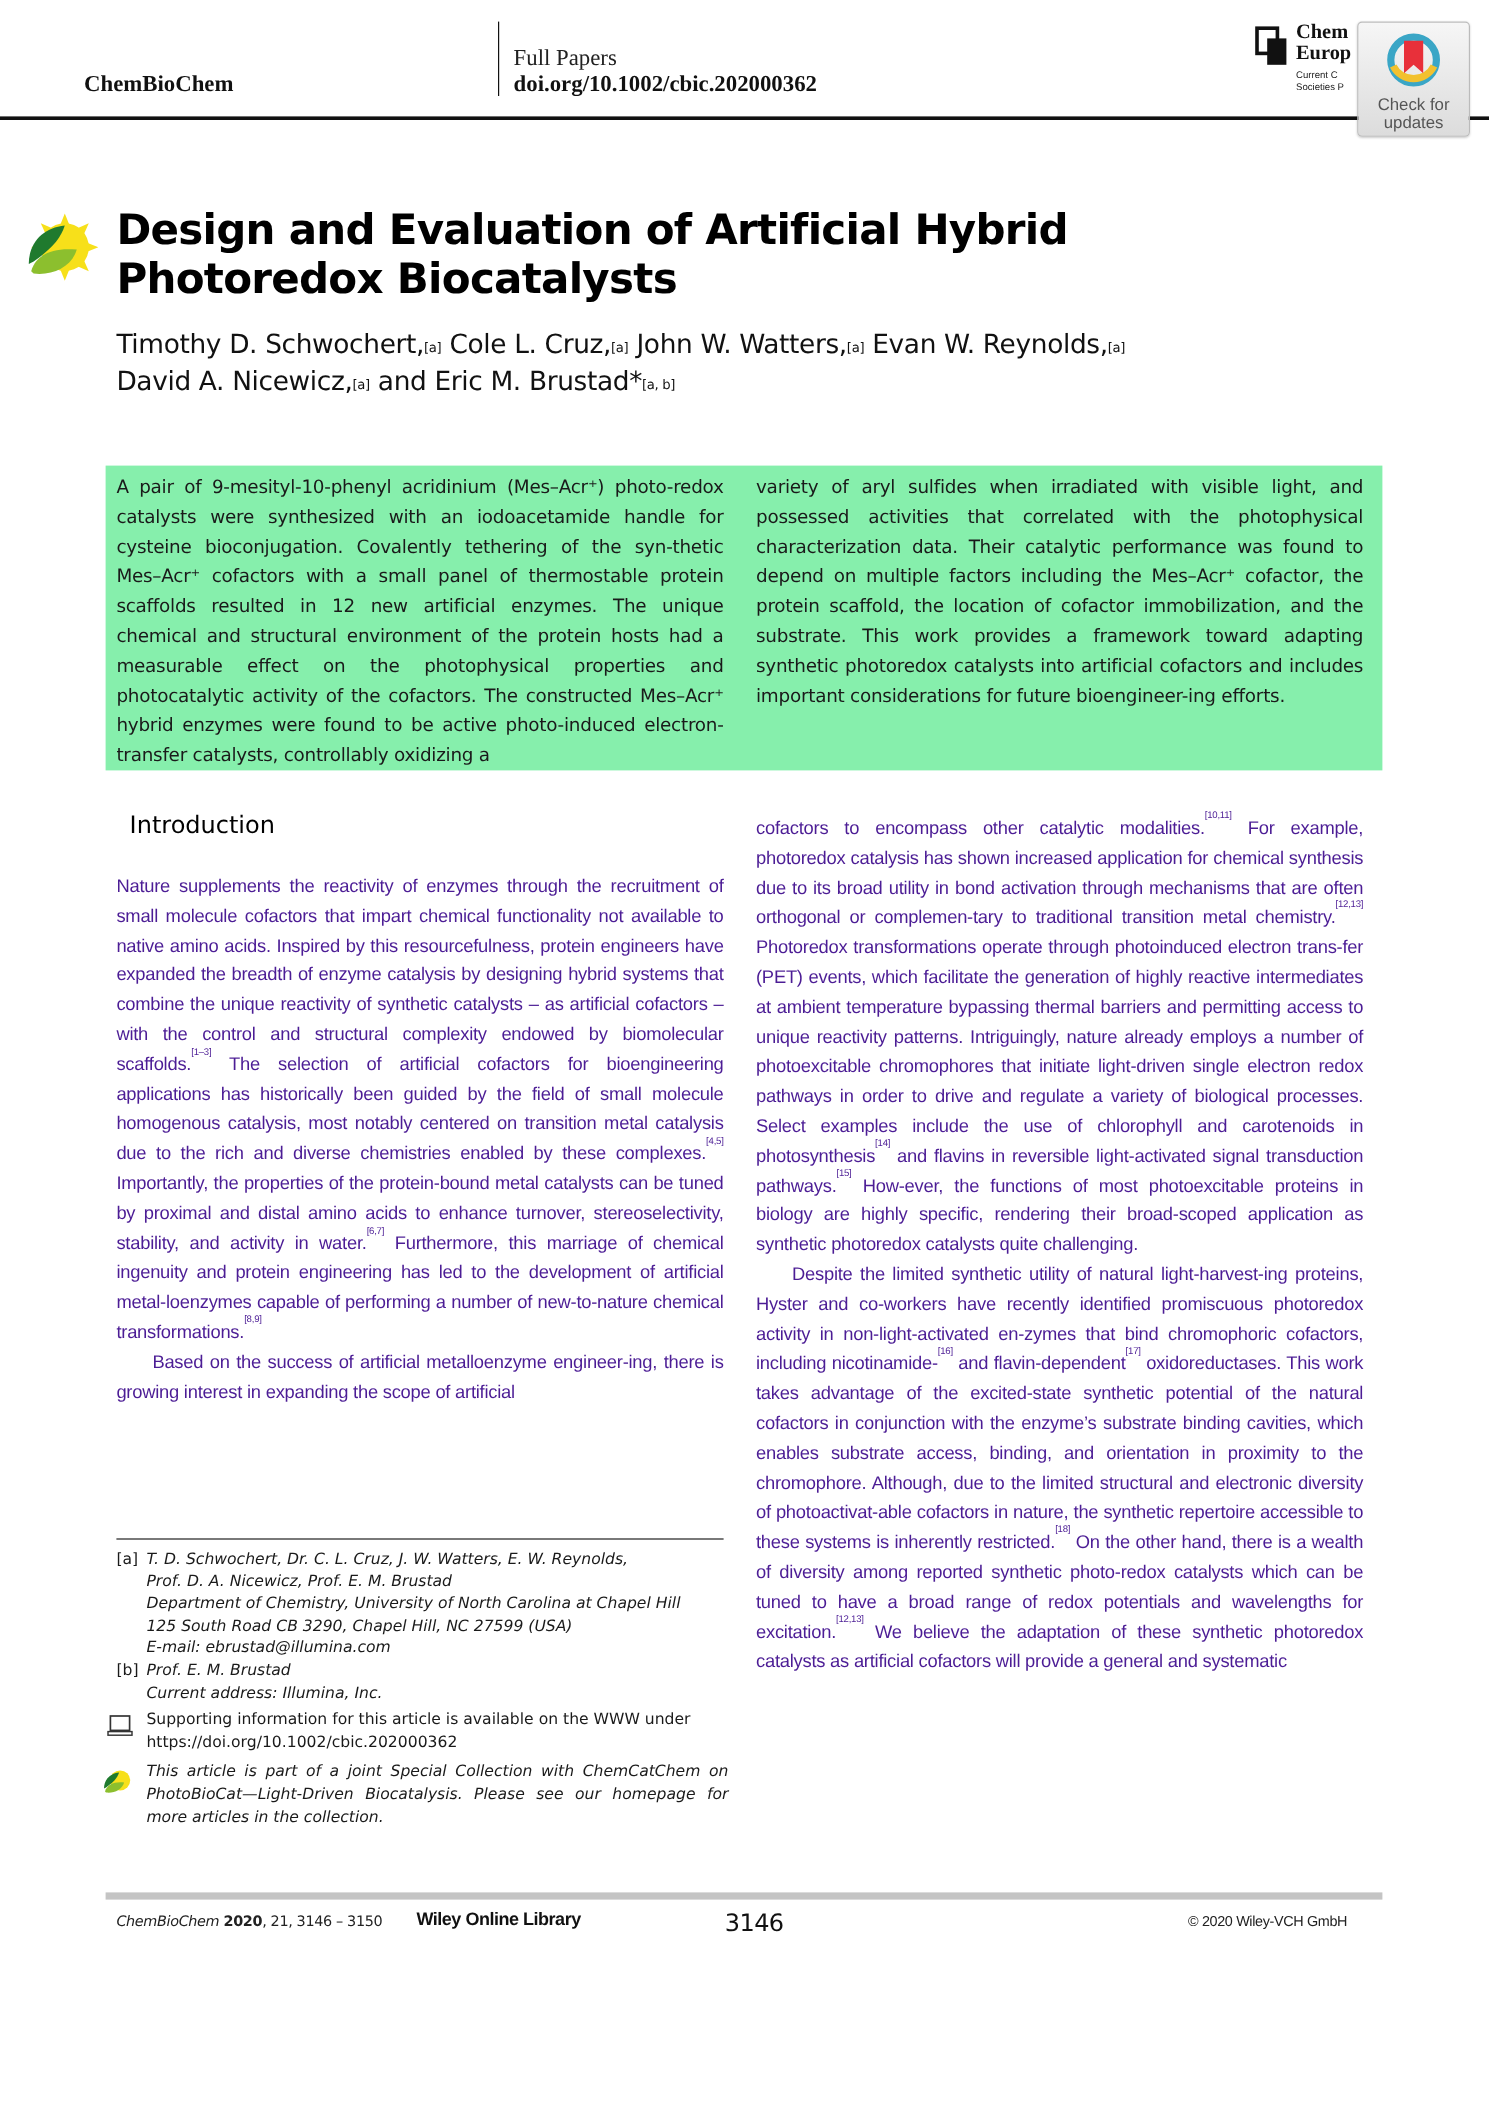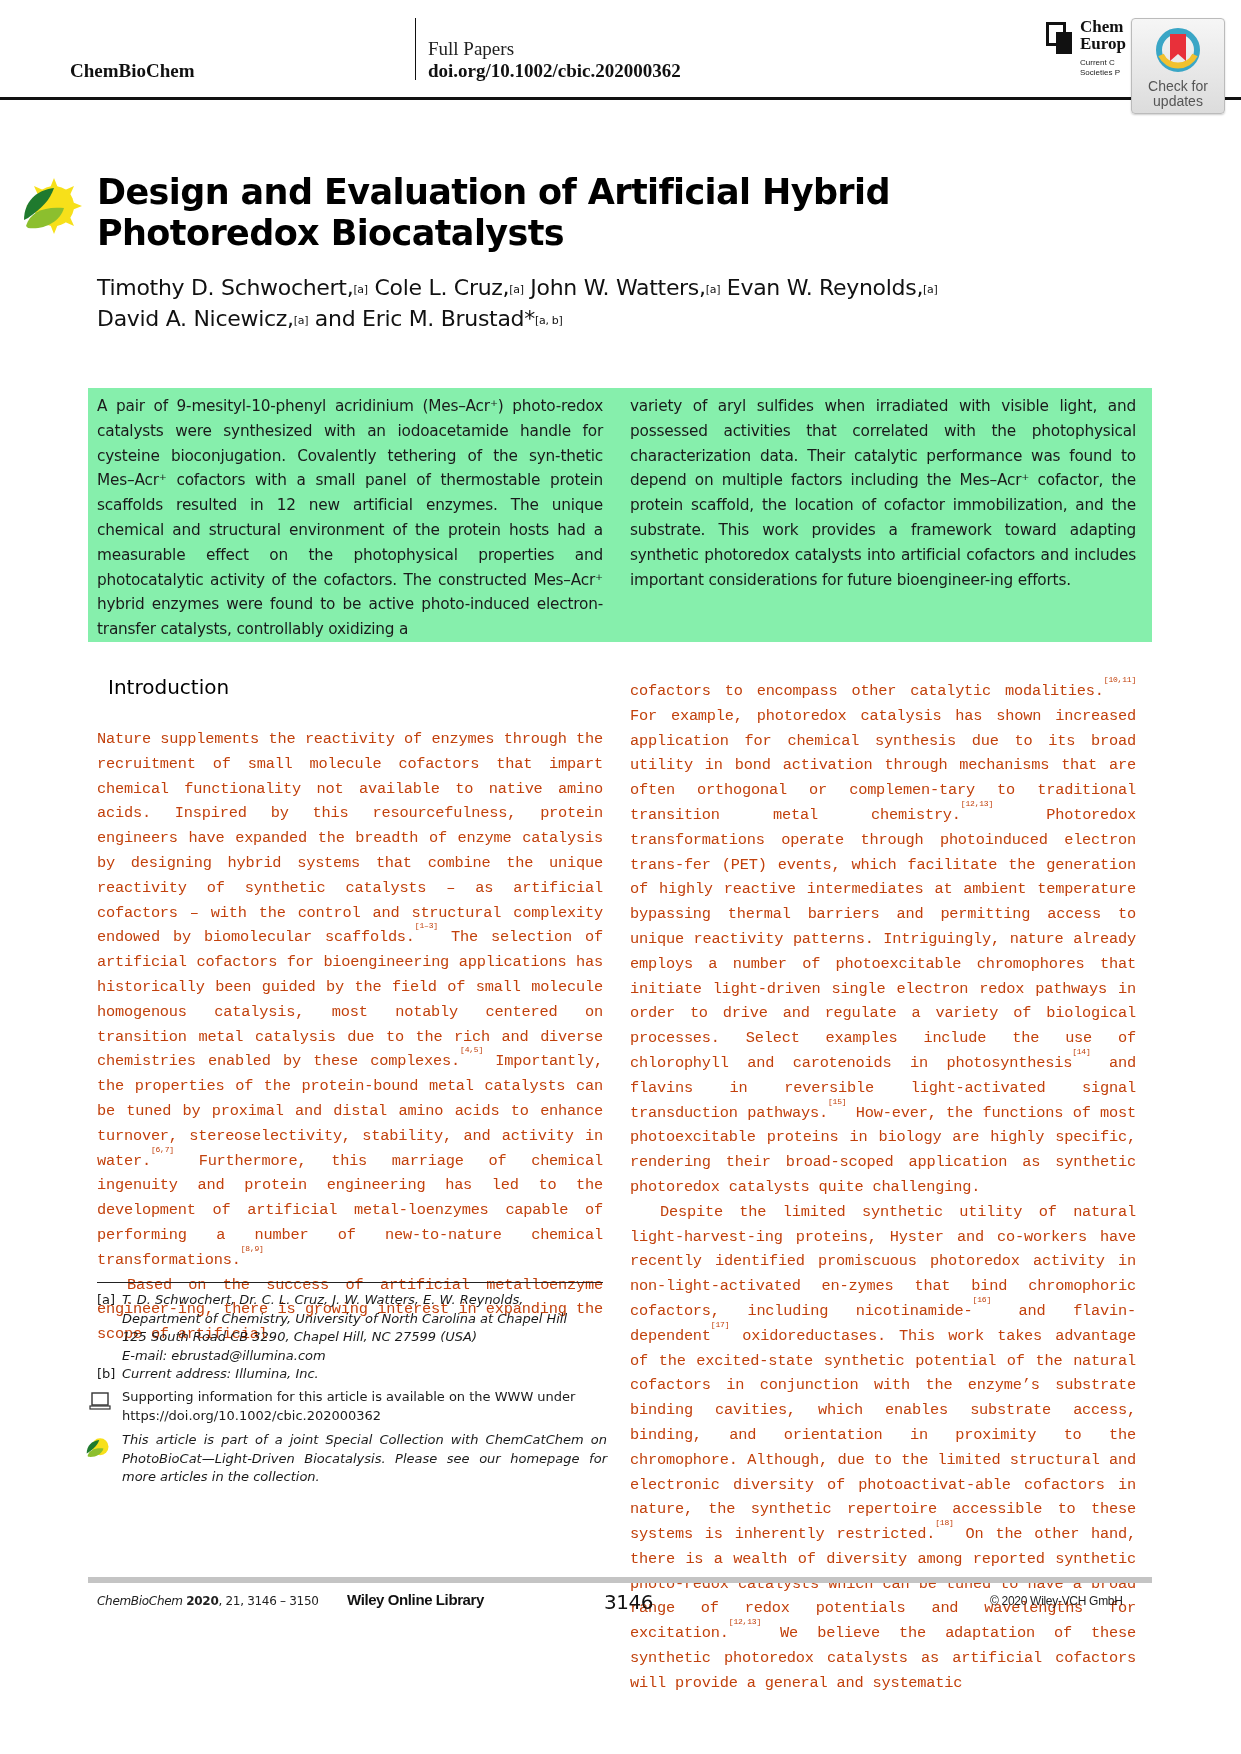--- a/index.html
+++ b/index.html
@@ -22,21 +22,21 @@
   
   .title-icon { left:20px; top:176px; width:62px; height:62px; }
   .title { left:97px; top:172px; width:1000px; font-family:"DejaVu Sans", sans-serif; font-weight:bold; font-size:35px; line-height:41px; letter-spacing:-0.6px; color:#000; }
   .authors { left:97px; top:272px; width:1050px; font-family:"DejaVu Sans", sans-serif; font-size:22px; line-height:31px; letter-spacing:-0.3px; color:#111; }
   .authors sup { font-size:11px; vertical-align:top; position:relative; top:2px; }
   
   .abstract { left:88px; top:388px; width:1064px; height:254px; background:#86efac; }
   .abs-col { position:absolute; top:6px; width:506px; font-family:"DejaVu Sans", sans-serif; font-size:15.3px; line-height:24.8px; text-align:justify; color:#1a1a1a; letter-spacing:-0.2px; }
   .abs-col.l { left:9px; }
   .abs-col.r { left:542px; }
-  .col { font-family:Liberation Mono, monospace; font-size:15.3px; line-height:24.8px; text-align:justify; color:#c2410c; letter-spacing:-0.2px; width:506px; }
+  .col { font-family:Liberation Sans, sans-serif; font-size:15.3px; line-height:24.8px; text-align:justify; color:#4c1d95; letter-spacing:-0.2px; width:506px; }
   .col p { margin:0; }
   .col p.indent { text-indent:30px; }
   sup.ref { font-size:8px; line-height:0; vertical-align:top; position:relative; top:1px; }
   .intro-h { left:108px; top:675px; font-family:"DejaVu Sans", sans-serif; font-weight:normal; font-size:20px; color:#000; }
   .col-left { left:97px; top:727px; }
   .col-right { left:630px; top:679px; }
   .fn-rule { left:97px; top:1282px; width:506px; height:1px; background:#222; }
   .footnotes { left:97px; top:1291px; width:510px; font-family:"DejaVu Sans", sans-serif; font-size:13px; line-height:18.6px; color:#1a1a1a; }
   .fn-row { position:relative; padding-left:25px; font-style:italic; }
   .fn-row .lab { position:absolute; left:0; top:0; font-style:normal; }
@@ -125,26 +125,28 @@
 <div class="abs col col-right">
   <p><span>cofactors to encompass other catalytic modalities.</span><sup class="ref">[10,11]</sup><span> For example, photoredox catalysis has shown increased application for chemical synthesis due to its broad utility in bond activation through mechanisms that are often orthogonal or complemen-tary to traditional transition metal chemistry.</span><sup class="ref">[12,13]</sup><span> Photoredox transformations operate through photoinduced electron trans-fer (PET) events, which facilitate the generation of highly reactive intermediates at ambient temperature bypassing thermal barriers and permitting access to unique reactivity patterns. Intriguingly, nature already employs a number of photoexcitable chromophores that initiate light-driven single electron redox pathways in order to drive and regulate a variety of biological processes. Select examples include the use of chlorophyll and carotenoids in photosynthesis</span><sup class="ref">[14]</sup><span> and flavins in reversible light-activated signal transduction pathways.</span><sup class="ref">[15]</sup><span> How-ever, the functions of most photoexcitable proteins in biology are highly specific, rendering their broad-scoped application as synthetic photoredox catalysts quite challenging.</span></p>
   <p class="indent"><span>Despite the limited synthetic utility of natural light-harvest-ing proteins, Hyster and co-workers have recently identified promiscuous photoredox activity in non-light-activated en-zymes that bind chromophoric cofactors, including nicotinamide-</span><sup class="ref">[16]</sup><span> and flavin-dependent</span><sup class="ref">[17]</sup><span> oxidoreductases. This work takes advantage of the excited-state synthetic potential of the natural cofactors in conjunction with the enzyme’s substrate binding cavities, which enables substrate access, binding, and orientation in proximity to the chromophore. Although, due to the limited structural and electronic diversity of photoactivat-able cofactors in nature, the synthetic repertoire accessible to these systems is inherently restricted.</span><sup class="ref">[18]</sup><span> On the other hand, there is a wealth of diversity among reported synthetic photo-redox catalysts which can be tuned to have a broad range of redox potentials and wavelengths for excitation.</span><sup class="ref">[12,13]</sup><span> We believe the adaptation of these synthetic photoredox catalysts as artificial cofactors will provide a general and systematic</span></p>
 </div>
 
 <div class="abs fn-rule"></div>
 <div class="abs footnotes">
   <div class="fn-row">
     <span class="lab">[a]</span>
     <div>T. D. Schwochert, Dr. C. L. Cruz, J. W. Watters, E. W. Reynolds,</div>
+    <div>Prof. D. A. Nicewicz, Prof. E. M. Brustad</div>
     <div>Department of Chemistry, University of North Carolina at Chapel Hill</div>
     <div>125 South Road CB 3290, Chapel Hill, NC 27599 (USA)</div>
     <div>E-mail: ebrustad@illumina.com</div>
   </div>
   <div class="fn-row">
     <span class="lab">[b]</span>
+    <div>Prof. E. M. Brustad</div>
     <div>Current address: Illumina, Inc.</div>
   </div>
   <div class="si-row">
     <svg class="si-icon" viewBox="0 0 22 22">
       <rect x="3" y="3" width="16" height="12" fill="#fff" stroke="#333" stroke-width="1.4"></rect>
       <rect x="1" y="16" width="20" height="3" fill="#fff" stroke="#333" stroke-width="1.2"></rect>
     </svg>
     <div>Supporting information for this article is available on the WWW under</div>
     <div>https://doi.org/10.1002/cbic.202000362</div>
   </div>

